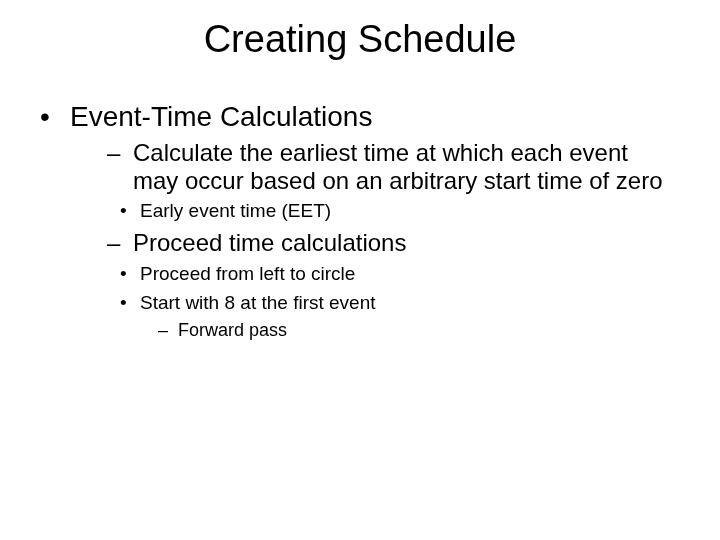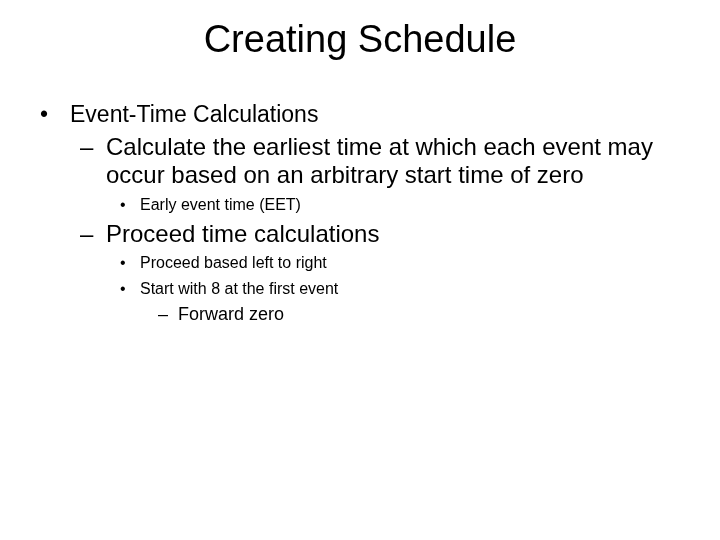--- a/index.html
+++ b/index.html
@@ -39,36 +39,37 @@
     left: var(--bx, 0);
     top: 0;
   }
   .dash::before {
     content: "–";
     position: absolute;
     left: var(--bx, 0);
     top: 0;
   }
   .lvl1 {
-    font-size: 23px;
+    font-size: 28px;
     padding-left: 70px;
     --bx: 40px;
     margin-top: 30px;
     line-height: 1.15;
   }
   .lvl2 {
     font-size: 24px;
     padding-left: 106px;
     --bx: 80px;
     margin-top: 6px;
     line-height: 1.15;
     padding-right: 48px;
+    margin-left: 27px;
   }
   .lvl3 {
-    font-size: 16px;
+    font-size: 19px;
     padding-left: 140px;
     --bx: 120px;
     margin-top: 6px;
     line-height: 1.2;
   }
   .lvl4 {
     font-size: 18px;
     padding-left: 178px;
     --bx: 158px;
     margin-top: 6px;
@@ -82,17 +83,17 @@
 <div class="slide">
   <div class="title">Creating Schedule</div>
 
   <ul>
     <li class="bullet lvl1">Event-Time Calculations</li>
 
     <li class="dash lvl2 group-l2">Calculate the earliest time at which each event may occur based on an arbitrary start time of zero</li>
     <li class="bullet lvl3">Early event time (EET)</li>
 
     <li class="dash lvl2 group-l2">Proceed time calculations</li>
-    <li class="bullet lvl3">Proceed based left to right</li>
+    <li class="bullet lvl3">Proceed from left to circle</li>
     <li class="bullet lvl3">Start with 8 at the first event</li>
-    <li class="dash lvl4">Forward zero</li>
+    <li class="dash lvl4">Forward pass</li>
   </ul>
 </div>
 
 </body></html>

